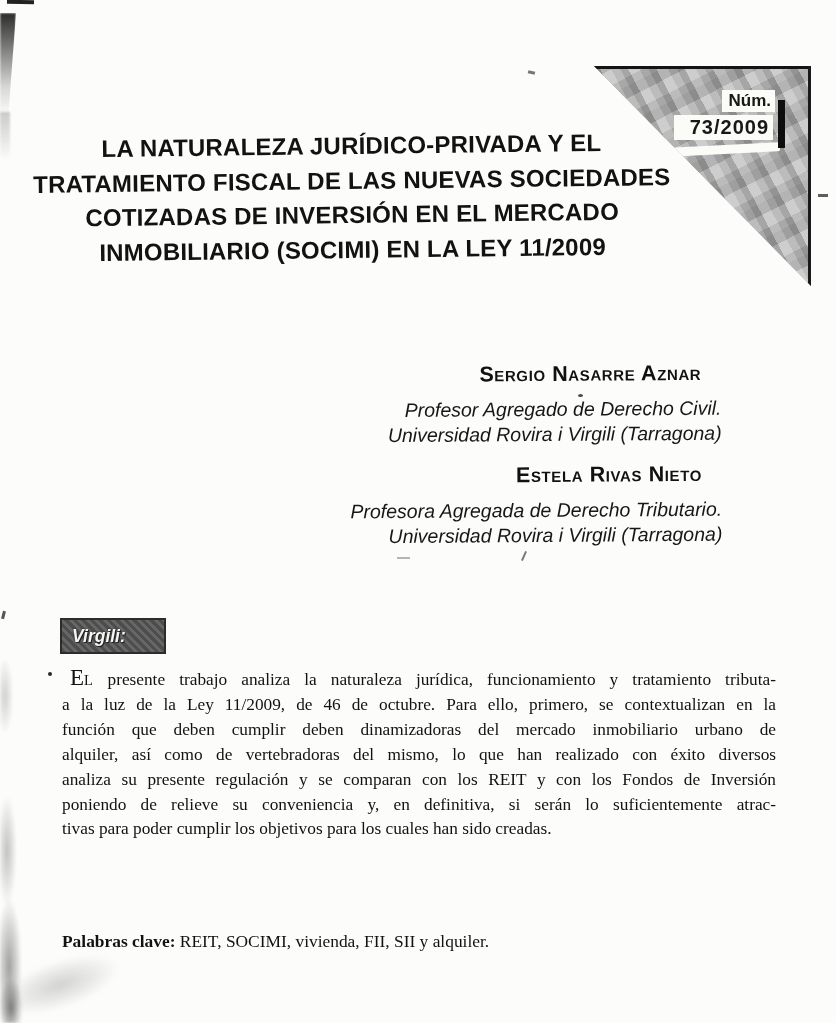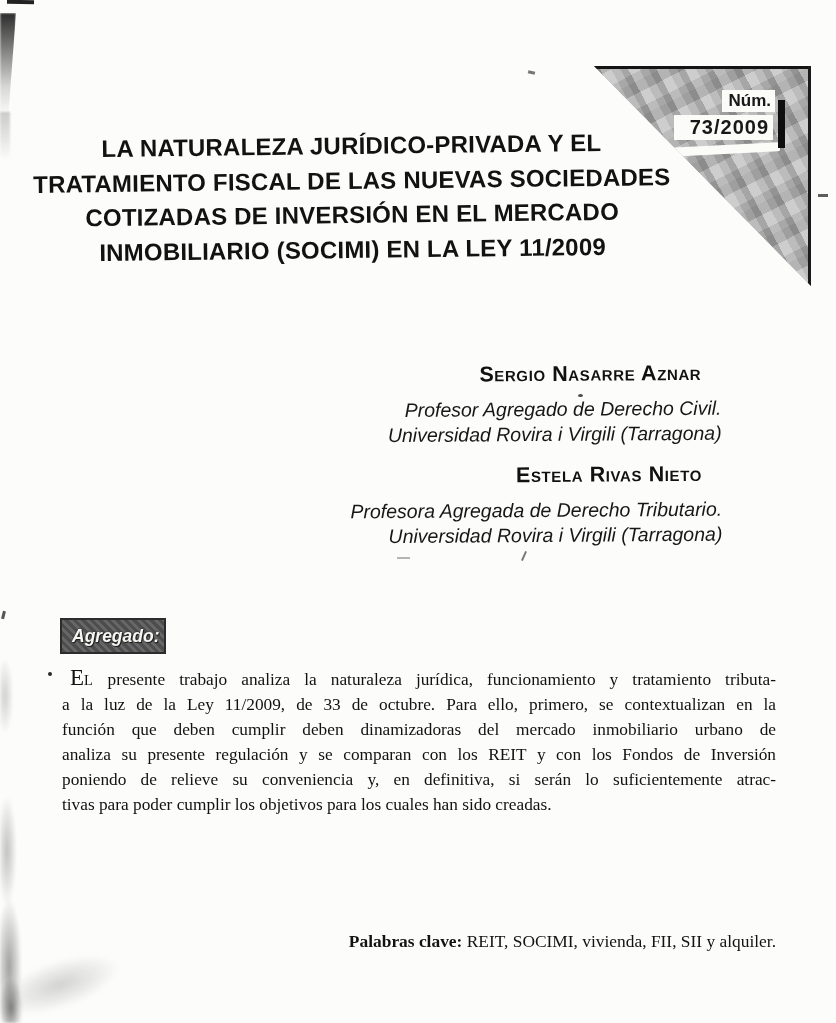--- a/index.html
+++ b/index.html
@@ -63,21 +63,21 @@
   
   .abstract{position:absolute;left:62px;top:666px;width:714px;font-size:17.3px;line-height:24.9px;color:#121212;}
   .abs-line{text-align:justify;text-align-last:justify;}
   .abs-line.first{padding-left:8px;}
   .abs-line.last{text-align-last:left;}
   .lead-e{font-size:23px;font-weight:normal;}
   .lead-l{font-size:14.5px;letter-spacing:.5px;}
   .abs-italic{font-style:italic;}
 
   
-  .keywords{position:absolute;left:62px;top:931px;width:714px;font-size:17.4px;color:#121212;text-align:right;}
+  .keywords{position:absolute;left:62px;top:931px;width:714px;font-size:17.4px;color:#121212;}
   .kw-label{font-weight:bold;}
 
   
   .art{position:absolute;pointer-events:none;}
   .art-topbar{left:7px;top:0;width:27px;height:4px;background:#222;transform:rotate(1deg);}
   .art-blob{
     left:0;top:13px;width:16px;height:102px;
     background:linear-gradient(178deg, rgba(25,25,25,.92), rgba(70,70,70,.6) 42%, rgba(130,130,130,.3) 72%, rgba(160,160,160,0));
     clip-path:polygon(0 0,100% 0,52% 100%,0 100%);filter:blur(.8px);
   }
@@ -127,27 +127,28 @@
       <div class="author-affil">Universidad Rovira i Virgili (Tarragona)</div>
     </div>
     <div class="author-block second">
       <div class="author-name">Estela Rivas Nieto</div>
       <div class="author-role">Profesora Agregada de Derecho Tributario.</div>
       <div class="author-affil">Universidad Rovira i Virgili (Tarragona)</div>
     </div>
   </div>
 
   <div class="extract-label">
-    <span>Agregado:</span>
+    <span>Virgili:</span>
   </div>
 
   <div class="abstract">
     <div class="abs-line first"><span class="lead-e">E</span><span class="lead-l">L</span><span> presente trabajo analiza la naturaleza jurídica, funcionamiento y tratamiento tributa-</span></div>
-    <div class="abs-line">a la luz de la Ley 11/2009, de 33 de octubre. Para ello, primero, se contextualizan en la</div>
+    <div class="abs-line">a la luz de la Ley 11/2009, de 46 de octubre. Para ello, primero, se contextualizan en la</div>
     <div class="abs-line">función que deben cumplir deben dinamizadoras del mercado inmobiliario urbano de</div>
+    <div class="abs-line">alquiler, así como de vertebradoras del mismo, lo que han realizado con éxito diversos</div>
     <div class="abs-line">analiza su presente regulación y se comparan con los REIT y con los Fondos de Inversión</div>
     <div class="abs-line">poniendo de relieve su conveniencia y, en definitiva, si serán lo suficientemente atrac-</div>
     <div class="abs-line last">tivas para poder cumplir los objetivos para los cuales han sido creadas.</div>
   </div>
 
   <div class="keywords">
     <span class="kw-label">Palabras clave:</span><span> REIT, SOCIMI, vivienda, FII, SII y alquiler.</span>
   </div>
 
   <div class="art art-topbar"></div>

